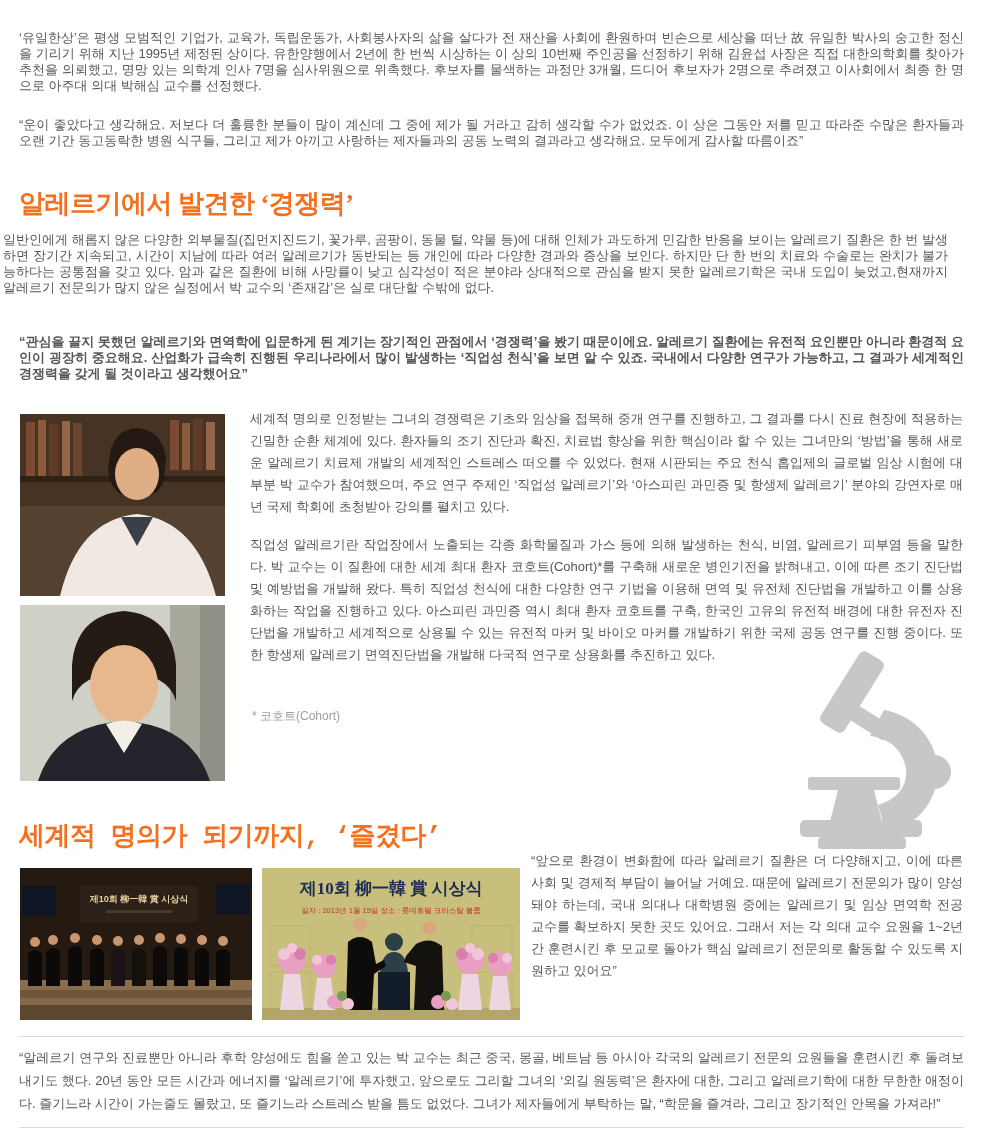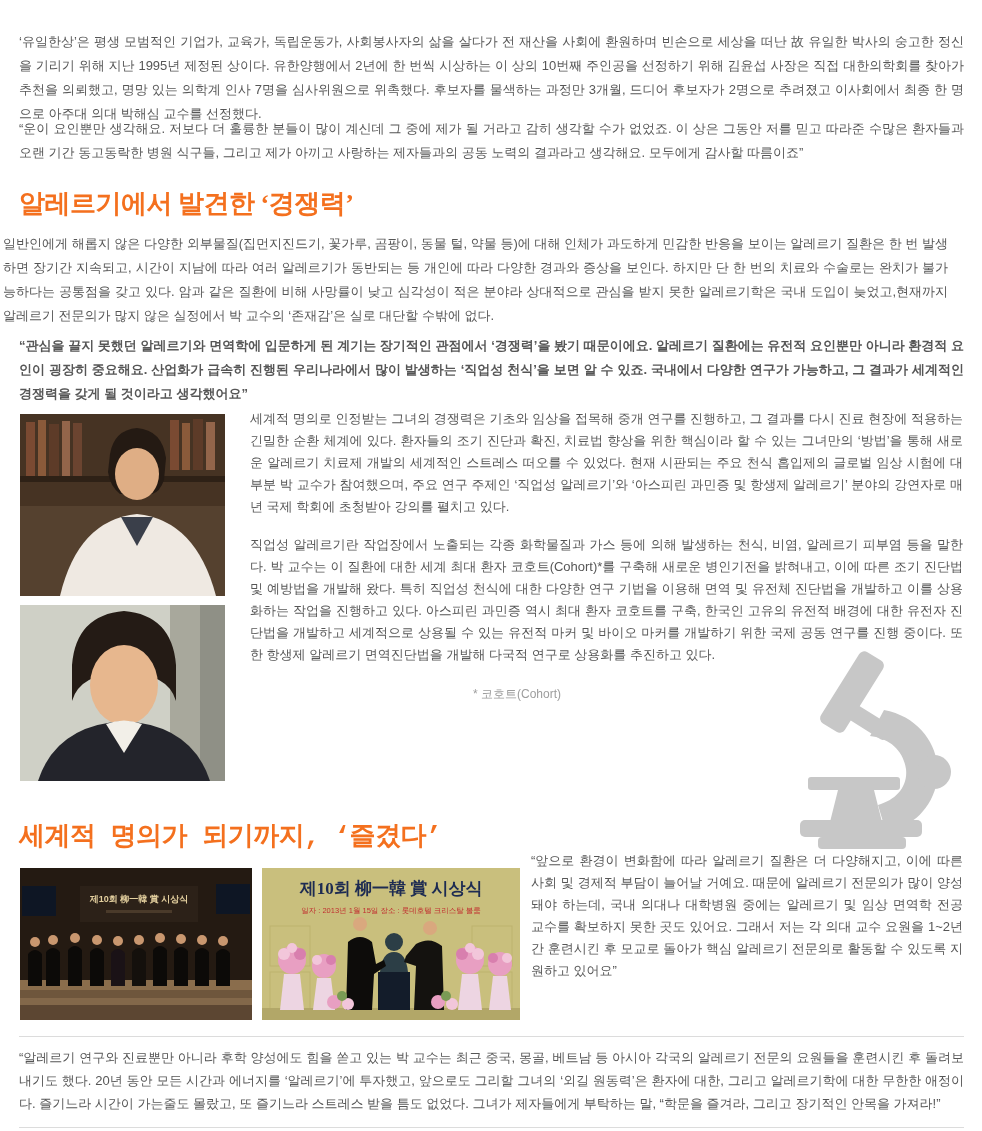--- a/index.html
+++ b/index.html
@@ -1,57 +1,57 @@
 <!DOCTYPE html>
 <html><head>
 <meta charset="utf-8">
 <style>
   * { margin:0; padding:0; box-sizing:border-box; }
   html,body { background:#ffffff; }
   body { width:982px; height:1131px; position:relative;
          font-family:"Liberation Sans","DejaVu Sans",sans-serif; overflow:hidden; }
   .abs { position:absolute; }
   .bodytext { font-size:13px; color:#565656; text-align:justify; }
-  .lh24 { line-height:24px; }
+  .lh24 { line-height:16px; }
   .lh22 { line-height:22px; }
   .lh23 { line-height:23px; }
   .heading { font-family:"Liberation Serif","DejaVu Serif",serif; font-size:26px;
              font-weight:bold; color:#f4701e; letter-spacing:-0.5px; }
   .footnote { font-size:12px; color:#9d9d9d; line-height:20px; }
   .footnote .fn-body { padding-left:9px; }
   .rule { height:1px; background:#dcdcdc; }
   .photo svg { display:block; }
 
   
   #intro-p   { left:19px; top:30px;  width:945px; }
   #intro-q   { left:19px; top:117px; width:945px; }
   #h1        { left:19px; top:186px; }
   #s1-p      { left:3px; top:232px; width:945px; }
   #s1-q      { left:19px; top:334px; width:945px;font-weight:bold; }
   #photoA    { left:20px; top:414px; width:205px; height:182px; }
   #photoB    { left:20px; top:605px; width:205px; height:176px; }
   #s1-b1     { left:250px; top:408px; width:713px; }
   #s1-b2     { left:250px; top:534px; width:713px; }
-  #fn        { left:252px; top:684px; width:530px;text-align:center; }
+  #fn        { left:252px; top:706px; width:530px; }
   #scope     { left:788px; top:650px; width:170px; height:205px; }
   #h2        { left:19px; top:818px;font-family:Liberation Mono, monospace; }
   #photoC    { left:20px;  top:868px; width:232px; height:152px; }
   #photoD    { left:262px; top:868px; width:258px; height:152px; }
   #s2-q      { left:531px; top:850px; width:432px; }
   #rule-top  { left:19px; top:1036px; width:945px; }
   #outro-p   { left:19px; top:1046px; width:945px; }
   #rule-bot  { left:19px; top:1127px; width:945px; }
 </style>
 </head>
 <body>
 
 <div>
 
   <p id="intro-p" class="abs bodytext lh24">‘유일한상’은 평생 모범적인 기업가, 교육가, 독립운동가, 사회봉사자의 삶을 살다가 전 재산을 사회에 환원하며 빈손으로 세상을 떠난 故 유일한 박사의 숭고한 정신을 기리기 위해 지난 1995년 제정된 상이다. 유한양행에서 2년에 한 번씩 시상하는 이 상의 10번째 주인공을 선정하기 위해 김윤섭 사장은 직접 대한의학회를 찾아가 추천을 의뢰했고, 명망 있는 의학계 인사 7명을 심사위원으로 위촉했다. 후보자를 물색하는 과정만 3개월, 드디어 후보자가 2명으로 추려졌고 이사회에서 최종 한 명으로 아주대 의대 박해심 교수를 선정했다.</p>
-  <p id="intro-q" class="abs bodytext lh24">“운이 요인뿐만 생각해요. 저보다 더 훌륭한 분들이 많이 계신데 그 중에 제가 될 거라고 감히 생각할 수가 없었죠. 이 상은 그동안 저를 믿고 따라준 수많은 환자들과 오랜 기간 동고동락한 병원 식구들, 그리고 제가 아끼고 사랑하는 제자들과의 공동 노력의 결과라고 생각해요. 모두에게 감사할 따름이죠”</p>
+  <p id="intro-q" class="abs bodytext lh24">“운이 좋았다고 생각해요. 저보다 더 훌륭한 분들이 많이 계신데 그 중에 제가 될 거라고 감히 생각할 수가 없었죠. 이 상은 그동안 저를 믿고 따라준 수많은 환자들과 오랜 기간 동고동락한 병원 식구들, 그리고 제가 아끼고 사랑하는 제자들과의 공동 노력의 결과라고 생각해요. 모두에게 감사할 따름이죠”</p>
 
   <h2 id="h1" class="abs heading">알레르기에서 발견한 ‘경쟁력’</h2>
   <p id="s1-p" class="abs bodytext lh24">일반인에게 해롭지 않은 다양한 외부물질(집먼지진드기, 꽃가루, 곰팡이, 동물 털, 약물 등)에 대해 인체가 과도하게 민감한 반응을 보이는 알레르기 질환은 한 번 발생하면 장기간 지속되고, 시간이 지남에 따라 여러 알레르기가 동반되는 등 개인에 따라 다양한 경과와 증상을 보인다. 하지만 단 한 번의 치료와 수술로는 완치가 불가능하다는 공통점을 갖고 있다. 암과 같은 질환에 비해 사망률이 낮고 심각성이 적은 분야라 상대적으로 관심을 받지 못한 알레르기학은 국내 도입이 늦었고,현재까지 알레르기 전문의가 많지 않은 실정에서 박 교수의 ‘존재감’은 실로 대단할 수밖에 없다.</p>
   <p id="s1-q" class="abs bodytext lh24">“관심을 끌지 못했던 알레르기와 면역학에 입문하게 된 계기는 장기적인 관점에서 ‘경쟁력’을 봤기 때문이에요. 알레르기 질환에는 유전적 요인뿐만 아니라 환경적 요인이 굉장히 중요해요. 산업화가 급속히 진행된 우리나라에서 많이 발생하는 ‘직업성 천식’을 보면 알 수 있죠. 국내에서 다양한 연구가 가능하고, 그 결과가 세계적인 경쟁력을 갖게 될 것이라고 생각했어요”</p>
 
   <div id="photoA" class="abs photo">
     <svg width="205" height="182" viewBox="0 0 205 182">
       <rect width="205" height="182" fill="#55412f"></rect>
       <rect x="0" y="0" width="205" height="92" fill="#463323"></rect>
       <g>

